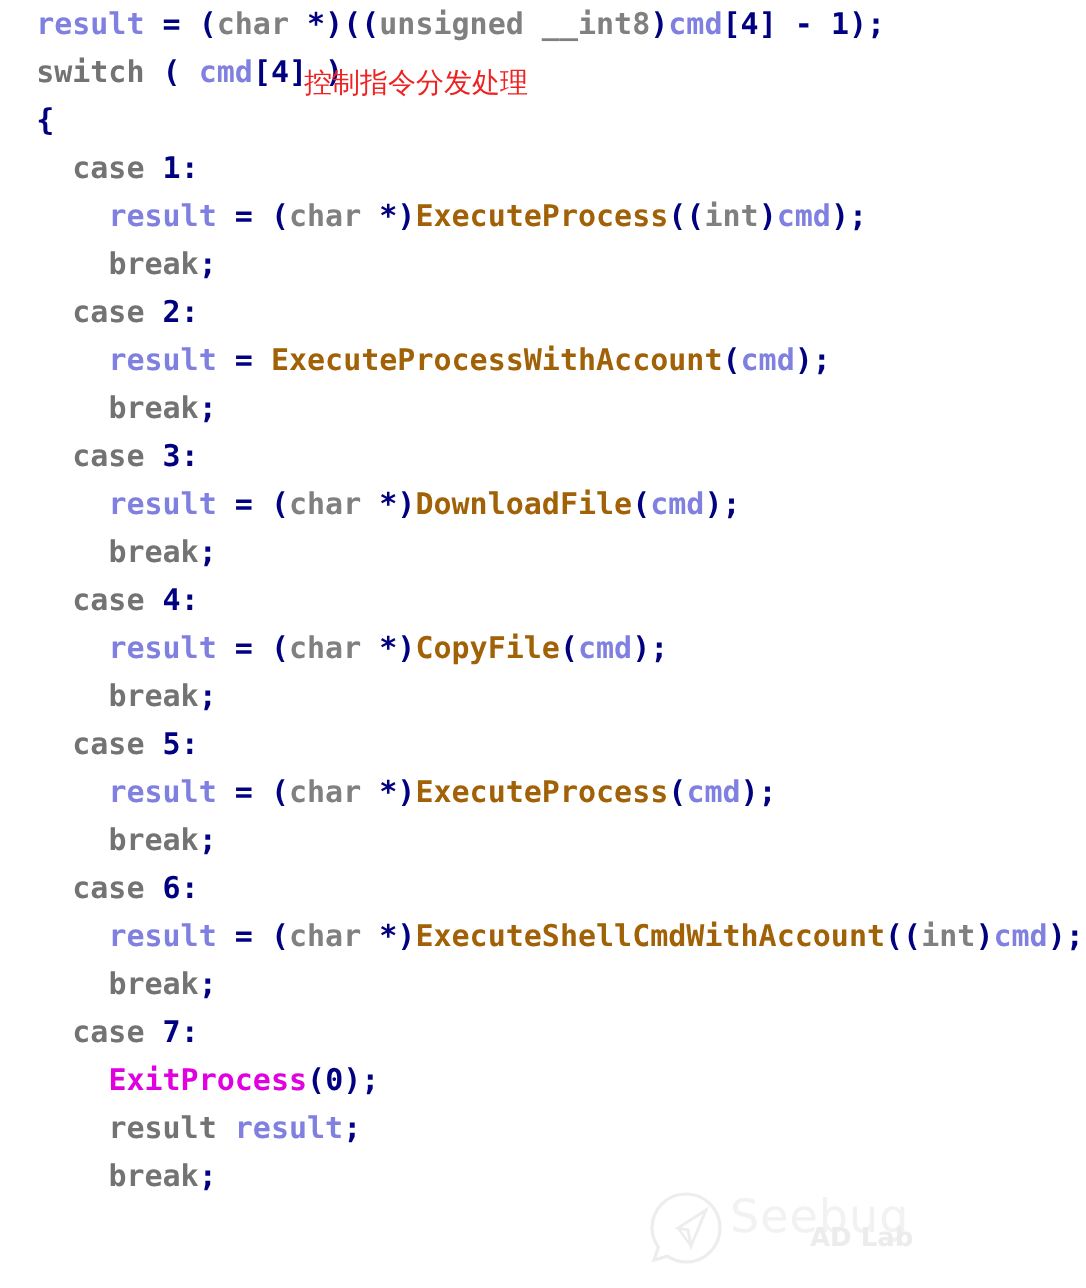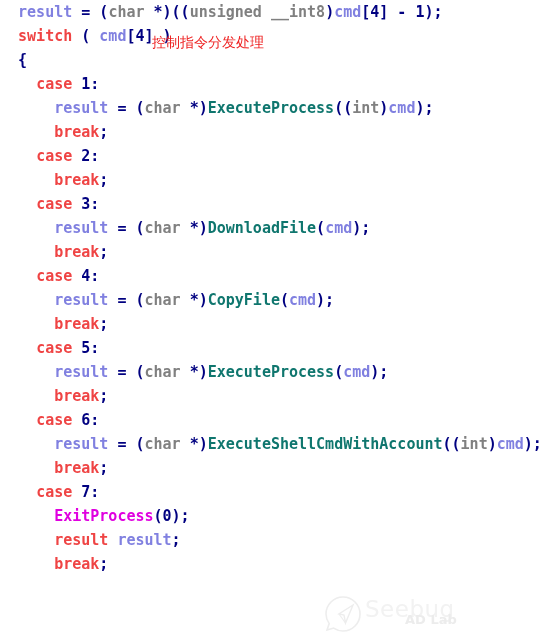--- a/index.html
+++ b/index.html
@@ -29,26 +29,26 @@
     line-height: 24px;
     font-size: 15px;
     font-weight: bold;
     white-space: pre;
     letter-spacing: 0px;
     position: relative;
   }
   .code-line > span { white-space: pre; }
 
   
-  .t-kw      { color: #ef4444; }  
+  .t-kw      { color: #737373; }  
   .t-punct   { color: #000080; }  
   .t-num     { color: #000080; }  
   .t-var     { color: #8080e0; }  
   .t-type    { color: #808080; }  
-  .t-func    { color: #0f766e; }  
+  .t-func    { color: #a16207; }  
   .t-api     { color: #e000e0; margin-top: 22px; }  
 
   .annotation {
     position: absolute;
     color: #ee2222;
     font-family: "DejaVu Sans", "Liberation Sans", sans-serif;
     font-size: 14px;
     font-weight: normal;
     line-height: 20px;
     white-space: pre;
@@ -98,20 +98,21 @@
 
 <div id="code-view">
   <div id="code-lines">
       <div class="code-line"><span>  </span><span class="t-var">result</span><span class="t-punct"> = (</span><span class="t-type">char</span><span class="t-punct"> *)((</span><span class="t-type">unsigned __int8</span><span class="t-punct">)</span><span class="t-var">cmd</span><span class="t-punct">[</span><span class="t-num">4</span><span class="t-punct">] - </span><span class="t-num">1</span><span class="t-punct">);</span></div>
       <div class="code-line"><span>  </span><span class="t-kw">switch</span><span class="t-punct"> ( </span><span class="t-var">cmd</span><span class="t-punct">[</span><span class="t-num">4</span><span class="t-punct">] )</span></div>
       <div class="code-line"><span>  </span><span class="t-punct">{</span></div>
       <div class="code-line"><span>    </span><span class="t-kw">case</span><span class="t-punct"> </span><span class="t-num">1</span><span class="t-punct">:</span></div>
       <div class="code-line"><span>      </span><span class="t-var">result</span><span class="t-punct"> = (</span><span class="t-type">char</span><span class="t-punct"> *)</span><span class="t-func">ExecuteProcess</span><span class="t-punct">((</span><span class="t-type">int</span><span class="t-punct">)</span><span class="t-var">cmd</span><span class="t-punct">);</span></div>
       <div class="code-line"><span>      </span><span class="t-kw">break</span><span class="t-punct">;</span></div>
       <div class="code-line"><span>    </span><span class="t-kw">case</span><span class="t-punct"> </span><span class="t-num">2</span><span class="t-punct">:</span></div>
+      <div class="code-line"><span>      </span><span class="t-var">result</span><span class="t-punct"> = </span><span class="t-func">ExecuteProcessWithAccount</span><span class="t-punct">(</span><span class="t-var">cmd</span><span class="t-punct">);</span></div>
       <div class="code-line"><span>      </span><span class="t-kw">break</span><span class="t-punct">;</span></div>
       <div class="code-line"><span>    </span><span class="t-kw">case</span><span class="t-punct"> </span><span class="t-num">3</span><span class="t-punct">:</span></div>
       <div class="code-line"><span>      </span><span class="t-var">result</span><span class="t-punct"> = (</span><span class="t-type">char</span><span class="t-punct"> *)</span><span class="t-func">DownloadFile</span><span class="t-punct">(</span><span class="t-var">cmd</span><span class="t-punct">);</span></div>
       <div class="code-line"><span>      </span><span class="t-kw">break</span><span class="t-punct">;</span></div>
       <div class="code-line"><span>    </span><span class="t-kw">case</span><span class="t-punct"> </span><span class="t-num">4</span><span class="t-punct">:</span></div>
       <div class="code-line"><span>      </span><span class="t-var">result</span><span class="t-punct"> = (</span><span class="t-type">char</span><span class="t-punct"> *)</span><span class="t-func">CopyFile</span><span class="t-punct">(</span><span class="t-var">cmd</span><span class="t-punct">);</span></div>
       <div class="code-line"><span>      </span><span class="t-kw">break</span><span class="t-punct">;</span></div>
       <div class="code-line"><span>    </span><span class="t-kw">case</span><span class="t-punct"> </span><span class="t-num">5</span><span class="t-punct">:</span></div>
       <div class="code-line"><span>      </span><span class="t-var">result</span><span class="t-punct"> = (</span><span class="t-type">char</span><span class="t-punct"> *)</span><span class="t-func">ExecuteProcess</span><span class="t-punct">(</span><span class="t-var">cmd</span><span class="t-punct">);</span></div>
       <div class="code-line"><span>      </span><span class="t-kw">break</span><span class="t-punct">;</span></div>

